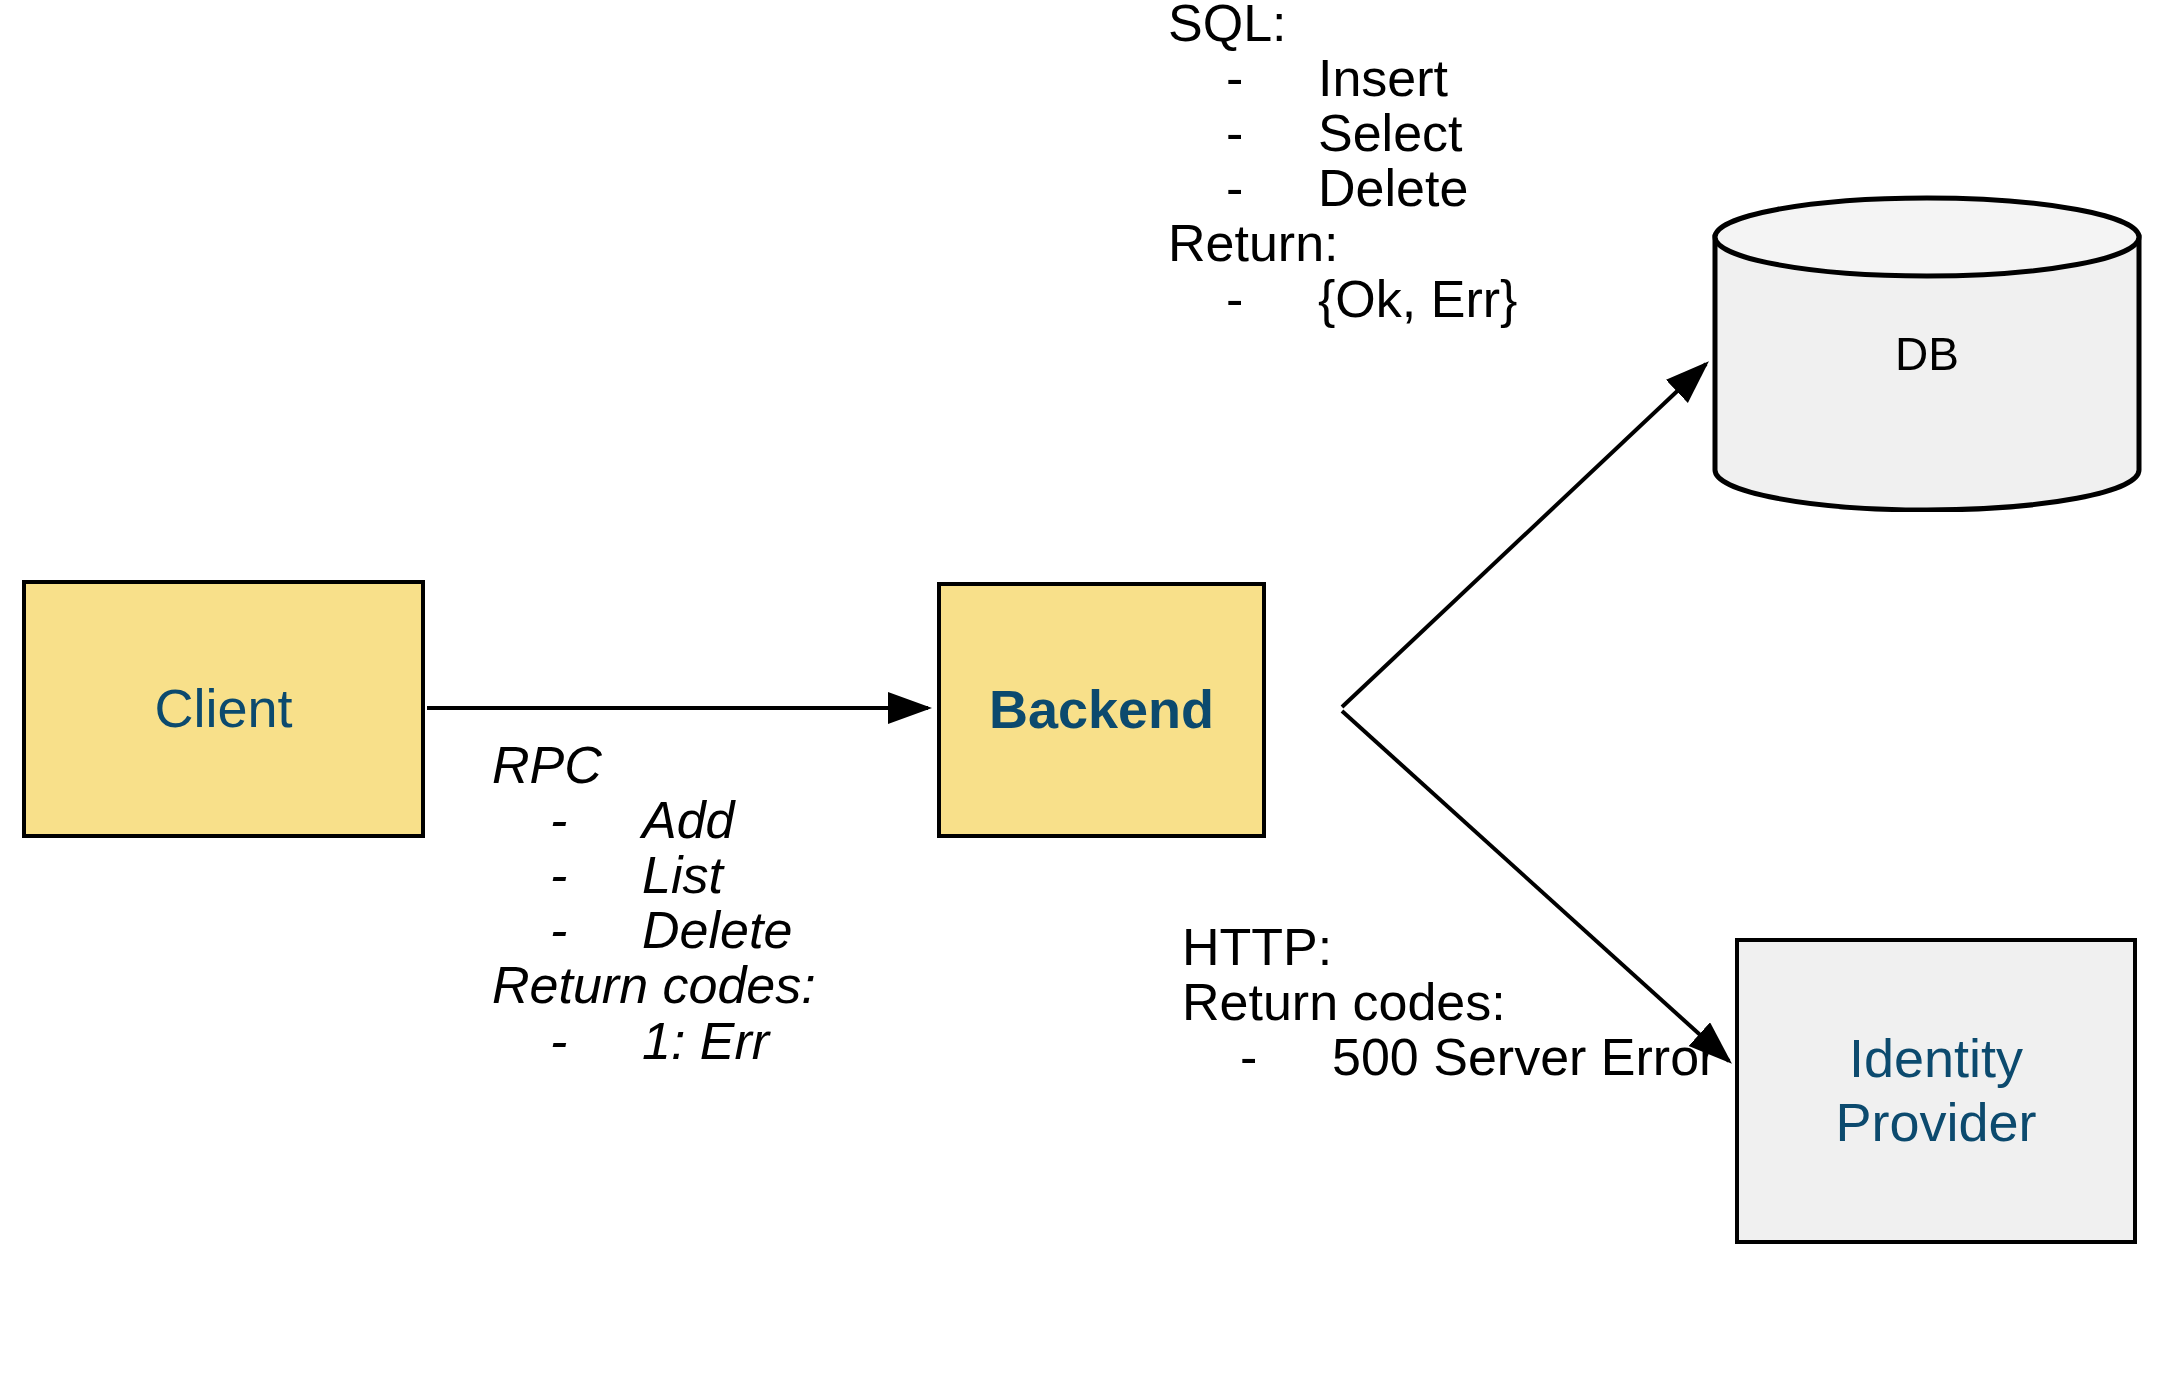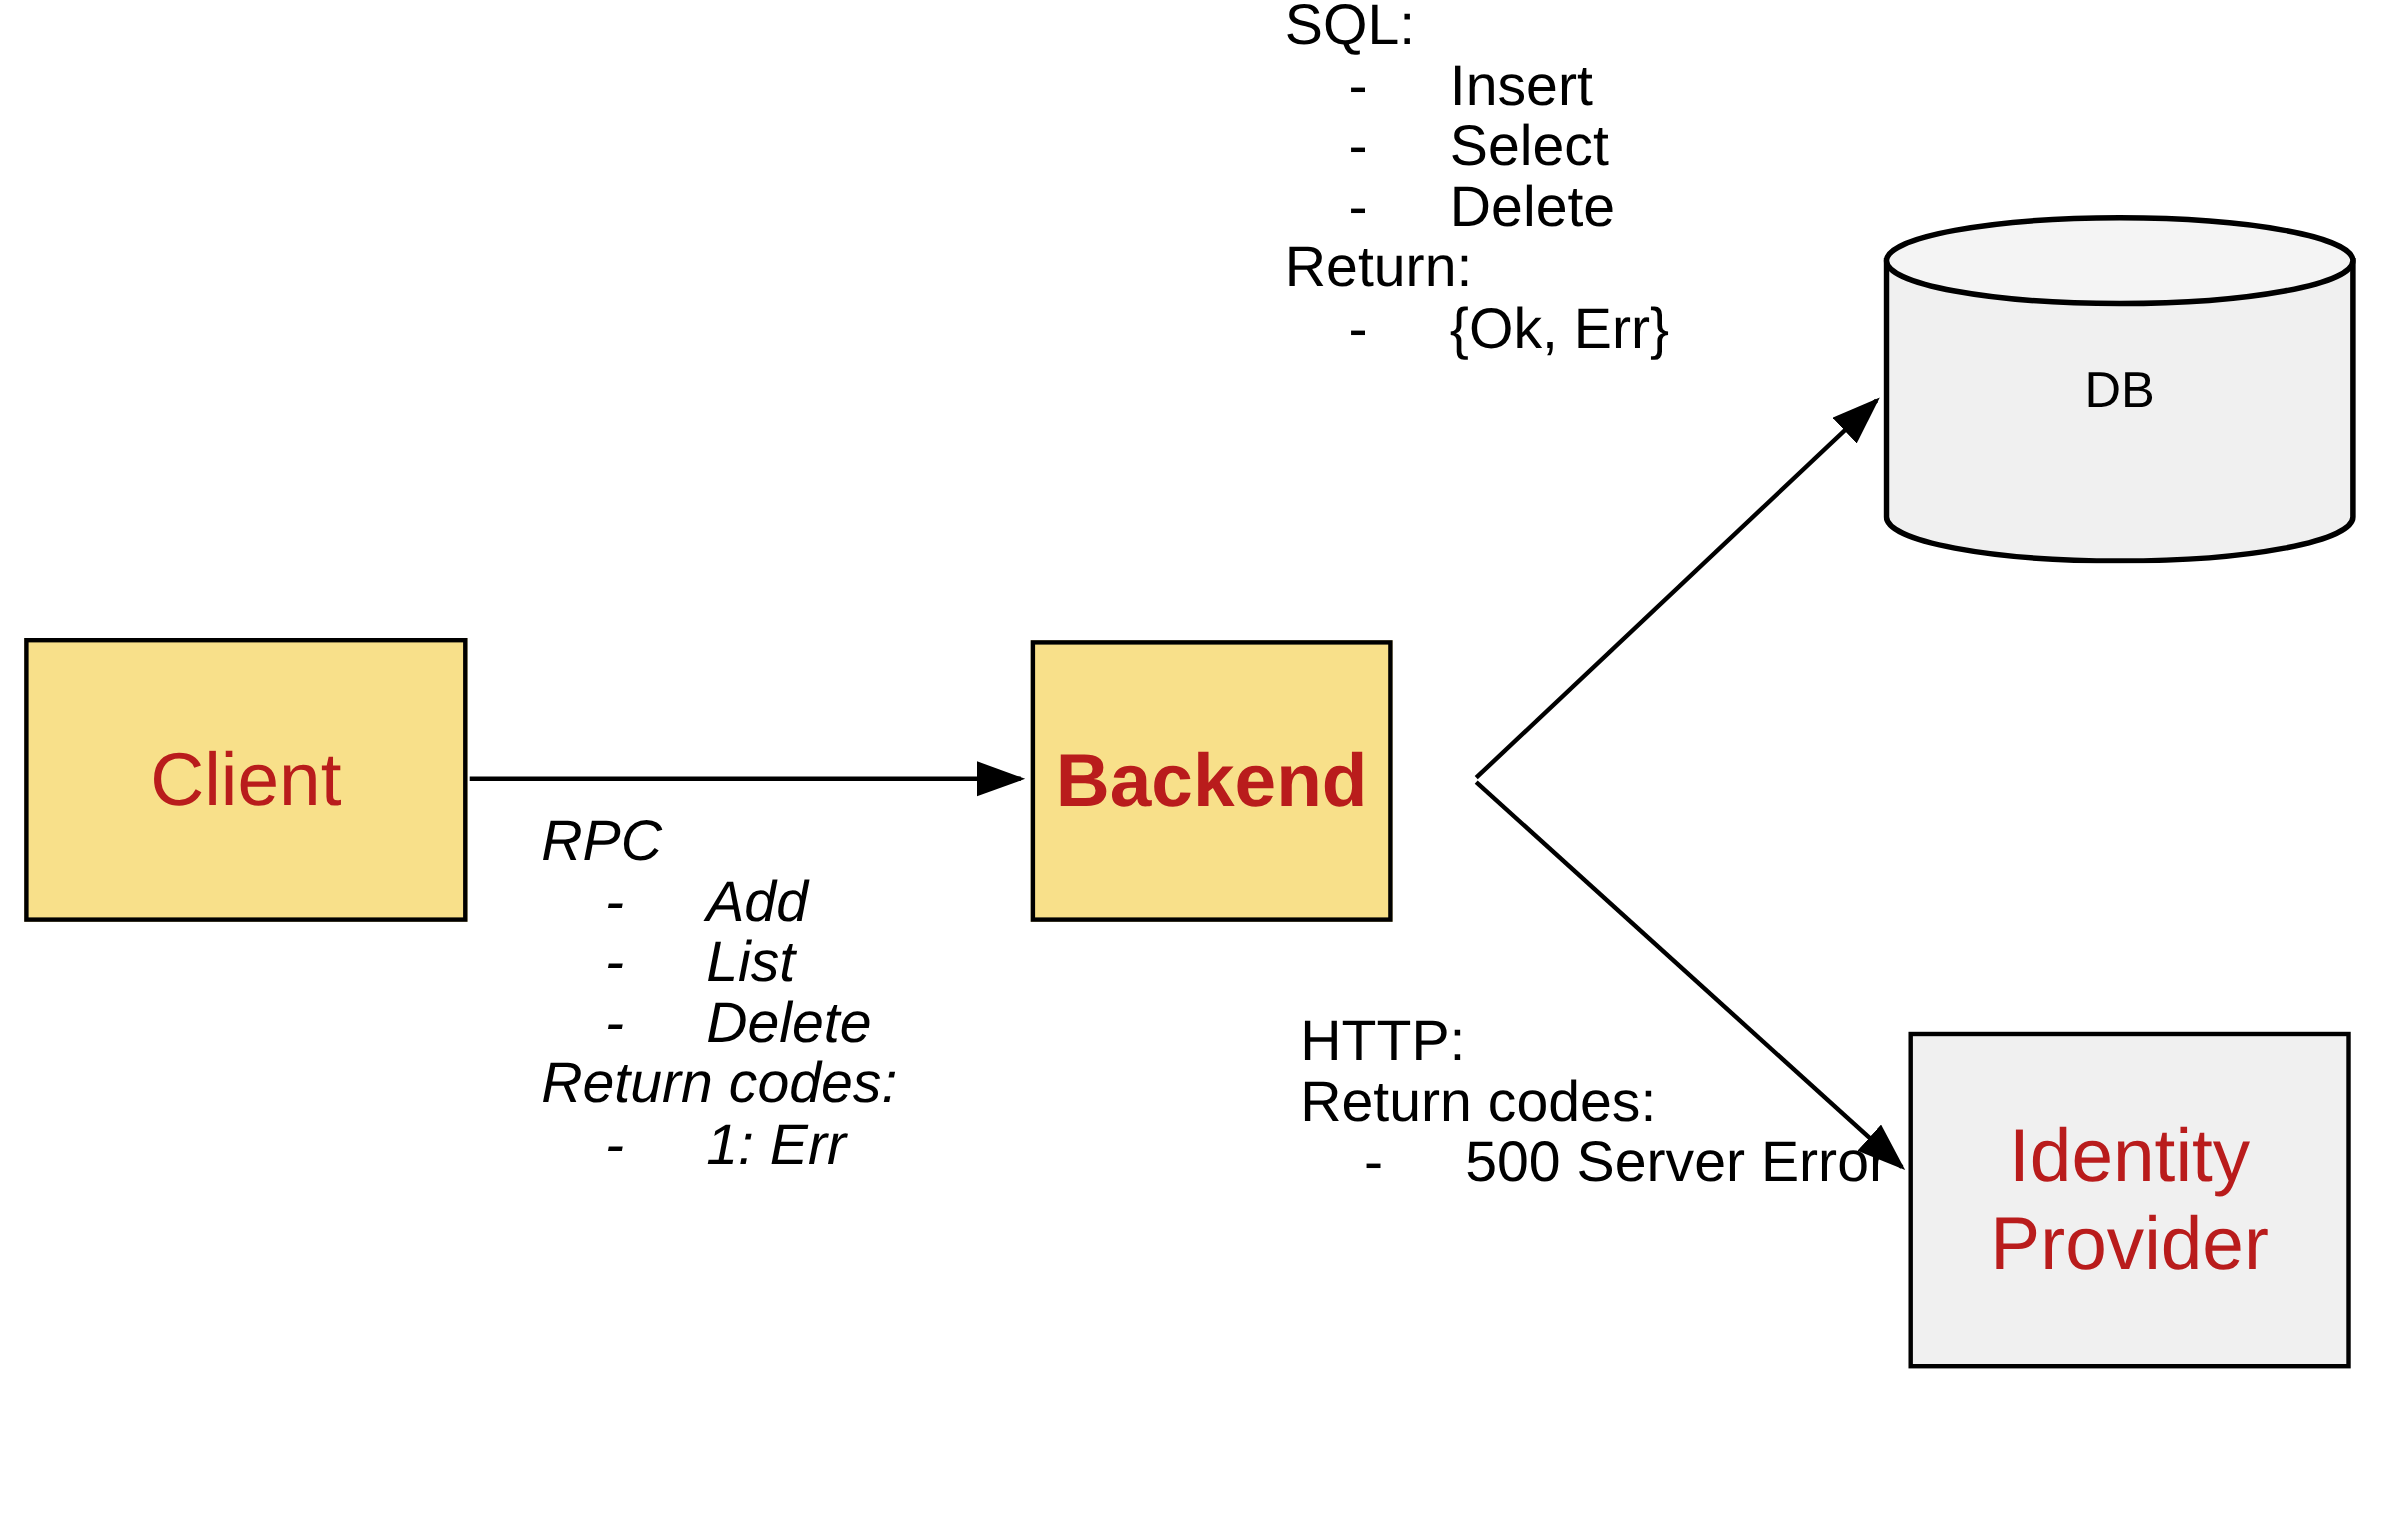--- a/index.html
+++ b/index.html
@@ -22,22 +22,22 @@
     box-sizing: border-box;
     border: 4px solid #000000;
     display: flex;
     align-items: center;
     justify-content: center;
     text-align: center;
     color: #000000;
     line-height: 1.18;
   }
   .node-label {
-    font-size: 68px;
-    color: #b91c1c;
+    font-size: 54px;
+    color: #0c4a6e;
     white-space: pre-line;
   }
 
   .node-yellow { background: #f8e08a; }
   .node-gray   { background: #f0f0f0; }
 
   
   #db-shape {
     position: absolute;
     left: 1712px;

